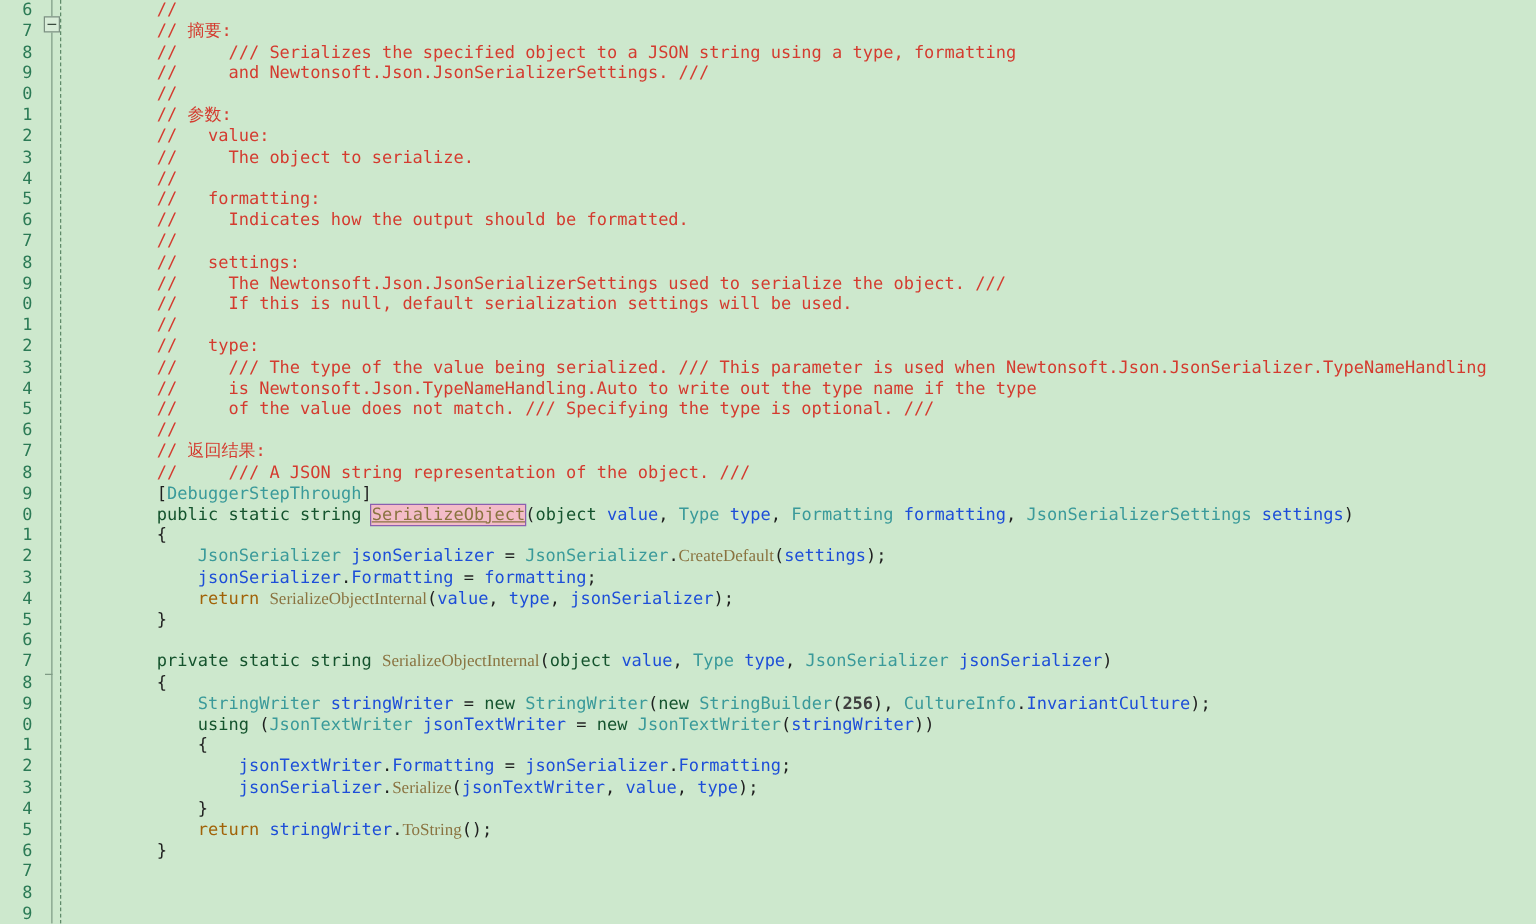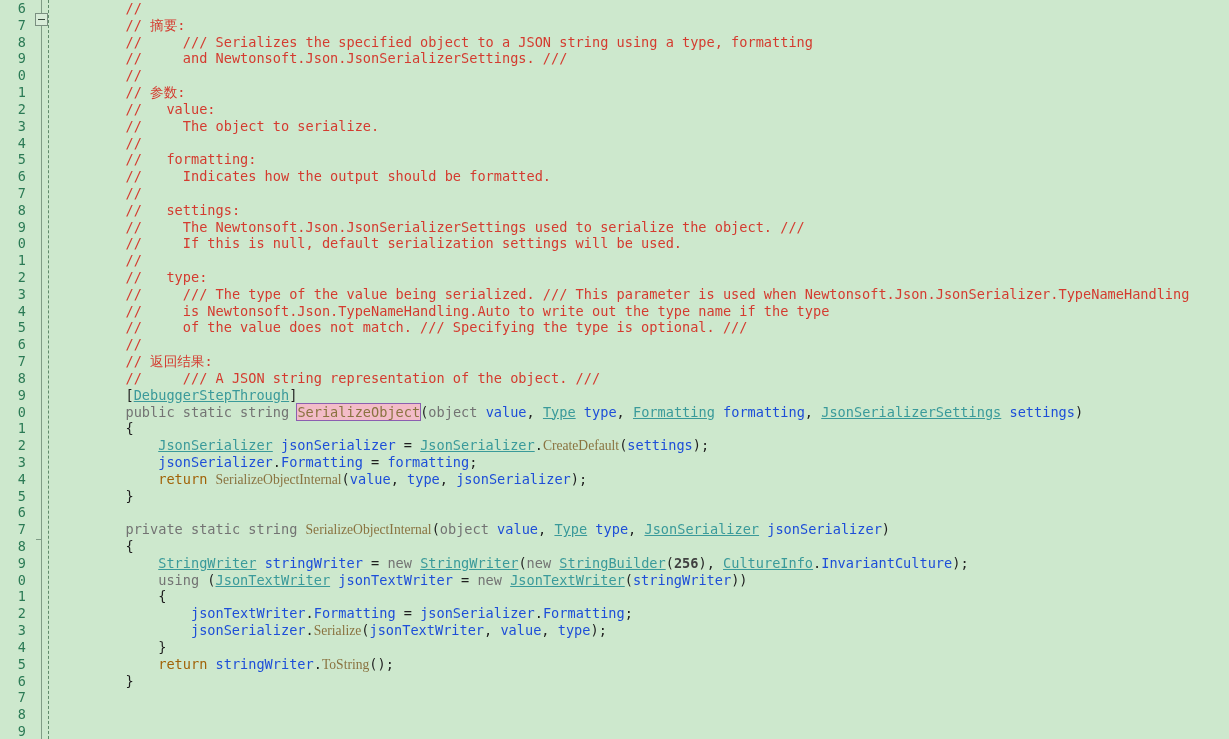--- a/index.html
+++ b/index.html
@@ -94,33 +94,34 @@
     font-family: "DejaVu Sans Mono", "Liberation Mono", monospace;
     color: #1f1f1f;
   }
   .code .ln {
     height: 16.82px;
     white-space: pre;
   }
 
   
   .cmt  { color: #d43b2f; }            
-  .kw   { color: #737373; text-align: right; }            
+  .kw   { color: #14532d; text-align: right; }            
   .kwp  { color: #a16207; }            
-  .typ  { color: #3a9a9a; text-decoration: underline; }            
+  .typ  { color: #3a9a9a; }            
   .ident{ color: #1d4ed8; }            
   .mth  { color: #8a7340; font-family: Liberation Serif, serif; }            
   .num  { color: #404040; font-weight: bold; }
   .punc { color: #1f1f1f; }
 
   
   .hl {
     background: #f3bcc8;
     outline: 1px solid #8b5fb0;
     color: #8a7340;
+    text-decoration: underline;
   }
 </style>
 </head>
 <body>
 
 <div id="editor">
 
   <div class="gutter">
     <div class="linenums" id="linenums">
         <div>6</div>

